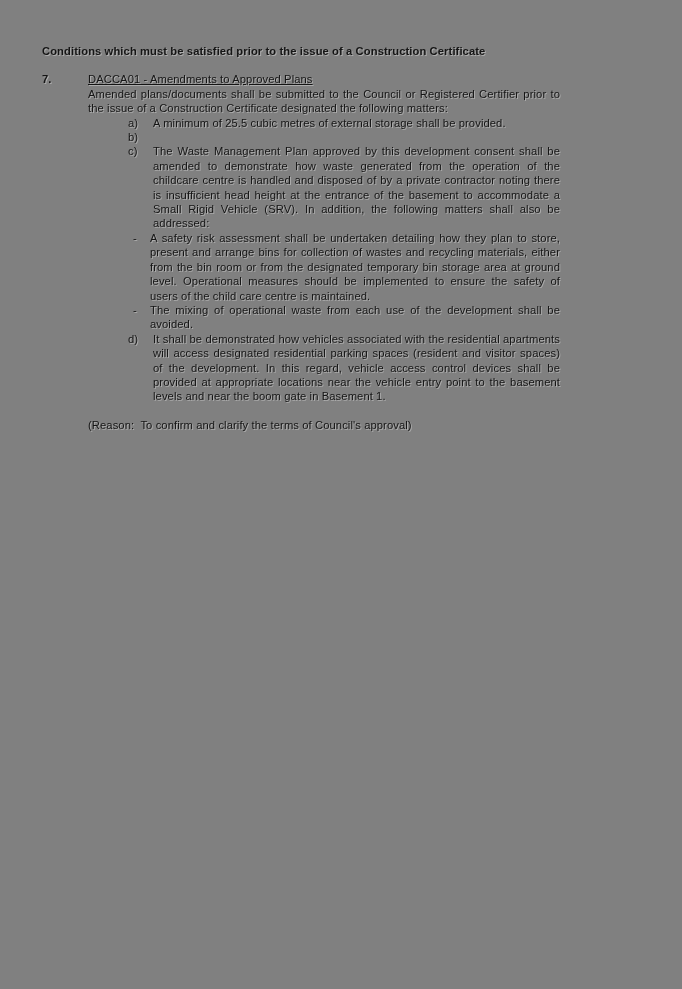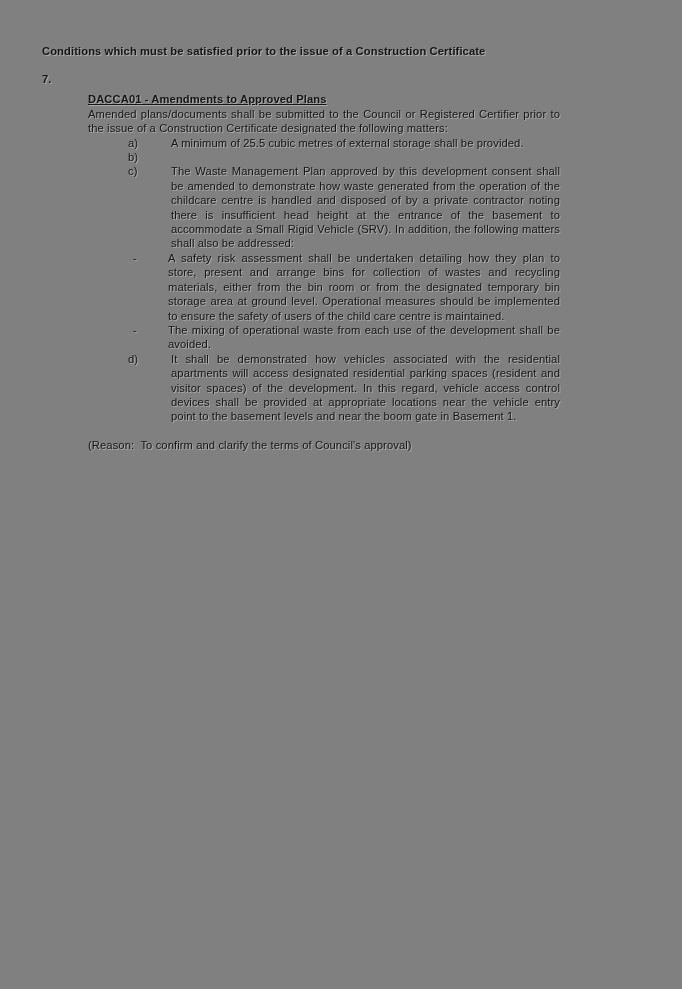--- a/index.html
+++ b/index.html
@@ -14,26 +14,26 @@
     font-size: 11.2px;
     line-height: 14.4px;
     color: #151515;
     text-shadow: 1px 1px 0 rgba(255,255,255,0.35);
     letter-spacing: 0.1px;
     overflow: hidden;
   }
   .heading { font-weight: bold; margin: 0 0 14px 0; }
   .cond-head { display: flex; margin: 0; }
   .cond-num { flex: 0 0 46px; font-weight: bold; }
-  .cond-title { font-weight: bold; text-decoration: underline; margin-top: 20px; }
+  .cond-title { font-weight: normal; text-decoration: underline; }
   .cond-body { margin-left: 46px; }
   .intro { margin: 0; text-align: justify; }
   .li { display: flex; margin: 0; }
   .li .marker { flex: 0 0 25px; margin-left: 40px; }
-  .li .text { flex: 1 1 auto; text-align: justify; margin-left: 18px; }
+  .li .text { flex: 1 1 auto; text-align: justify; }
   .li.sub .marker { flex: 0 0 17px; margin-left: 45px; }
   .reason { margin: 14px 0 0 46px; white-space: pre-wrap; }
 </style>
 </head>
 <body>
 
 <div class="page">
 
   <p class="heading">Conditions which must be satisfied prior to the issue of a Construction Certificate</p>
 

